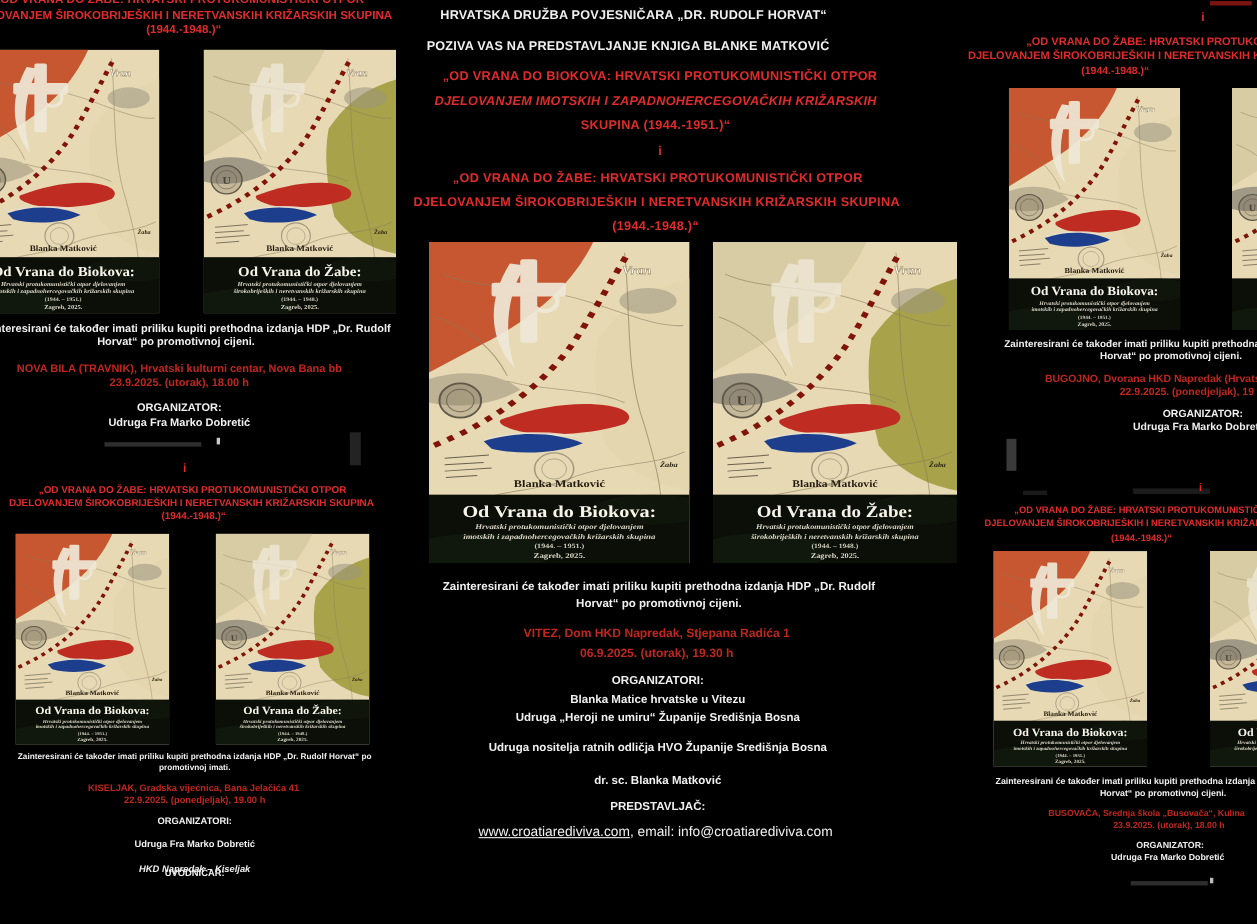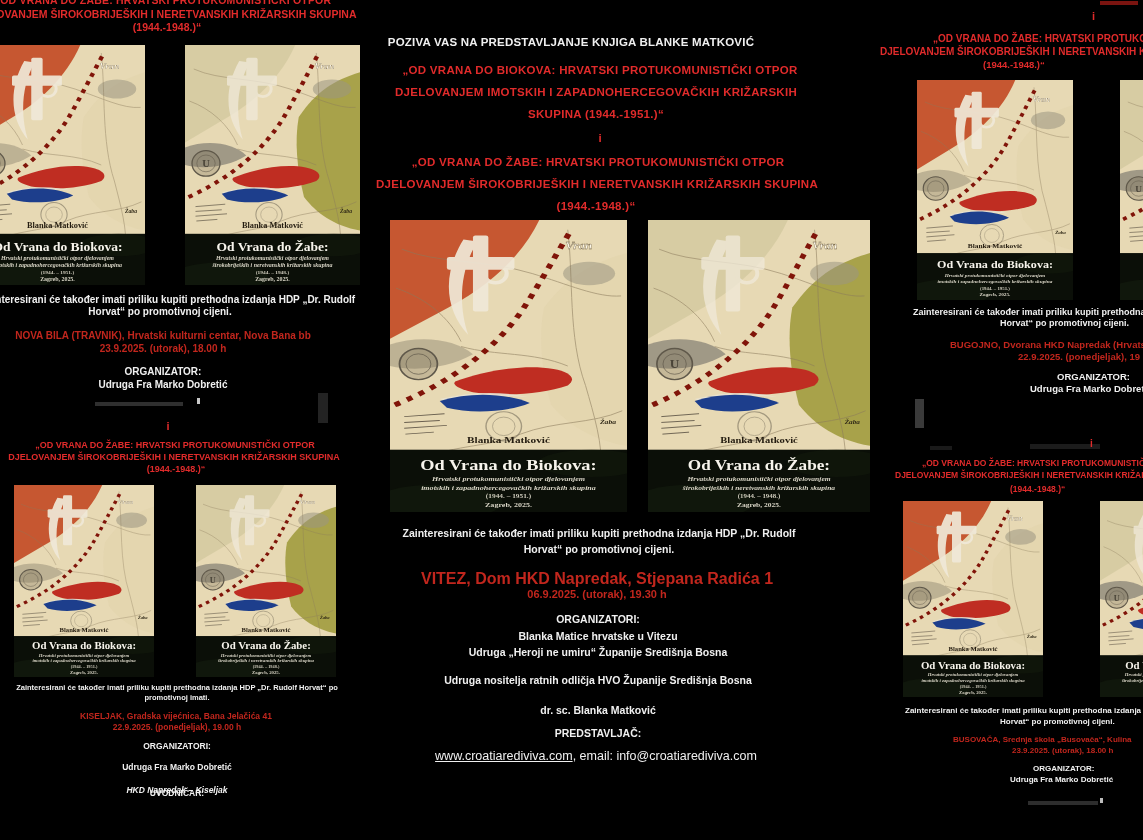--- a/index.html
+++ b/index.html
@@ -266,24 +266,25 @@
   <div class="line rv ctr" style="left:177px;top:723px;font-size:8.5px;">22.9.2025. (ponedjeljak), 19.00 h</div>
 
   <div class="line w ctr" style="left:177px;top:742px;font-size:8.5px;">ORGANIZATORI:</div>
   <div class="line w ctr" style="left:177px;top:786px;font-size:8.5px;font-style:italic;">HKD Napredak – Kiseljak</div>
   <div class="line w ctr" style="left:177px;top:763px;font-size:8.5px;">Udruga Fra Marko Dobretić</div>
 
   <div class="line w ctr" style="left:177px;top:789px;font-size:8.5px;">UVODNIČAR:</div>
 
   <div class="bar" style="left:318px;top:393px;width:10px;height:30px;background:#232323;"></div>
 
+  <div class="line w ctr" style="left:576px;top:8px;font-size:11.5px;letter-spacing:.2px;">HRVATSKA DRUŽBA POVJESNIČARA „DR. RUDOLF HORVAT“</div>
   <div class="line r ctr" style="left:600px;top:64px;font-size:11.5px;letter-spacing:.3px;">„OD VRANA DO BIOKOVA: HRVATSKI PROTUKOMUNISTIČKI OTPOR</div>
 
   <div class="line w ctr" style="left:571px;top:36px;font-size:11.5px;letter-spacing:.2px;">POZIVA VAS NA PREDSTAVLJANJE KNJIGA BLANKE MATKOVIĆ</div>
-  <div class="line r ctr" style="left:596px;top:86px;font-size:11.5px;letter-spacing:.3px;">DJELOVANJEM IMOTSKIH I ZAPADNOHERCEGOVAČKIH KRIŽARSKIH</div>
+  <div class="line r ctr" style="left:596px;top:86px;font-size:11.5px;letter-spacing:.3px;font-style:italic;">DJELOVANJEM IMOTSKIH I ZAPADNOHERCEGOVAČKIH KRIŽARSKIH</div>
   <div class="line r ctr" style="left:596px;top:108px;font-size:11.5px;letter-spacing:.3px;">SKUPINA (1944.-1951.)“</div>
 
   <div class="line r ctr" style="left:600px;top:132px;font-size:11.5px;">i</div>
 
   <div class="line r ctr" style="left:598px;top:156px;font-size:11.5px;letter-spacing:.3px;">„OD VRANA DO ŽABE: HRVATSKI PROTUKOMUNISTIČKI OTPOR</div>
   <div class="line r ctr" style="left:597px;top:178px;font-size:11.5px;letter-spacing:.3px;">DJELOVANJEM ŠIROKOBRIJEŠKIH I NERETVANSKIH KRIŽARSKIH SKUPINA</div>
   <div class="line r ctr" style="left:596px;top:200px;font-size:11.5px;letter-spacing:.3px;">(1944.-1948.)“</div>
 
   <div class="cover biokova" style="left:390px;top:220px;width:237px;height:292px;">
       <svg viewBox="0 0 200 300" preserveAspectRatio="none">
@@ -386,21 +387,21 @@
     <text class="cv-it" x="100" y="268.5" text-anchor="middle" font-size="6.8" fill="#d9d5c6">Hrvatski protukomunistički otpor djelovanjem</text>
     <text class="cv-it" x="100" y="277" text-anchor="middle" font-size="6.8" fill="#d9d5c6">širokobrijeških i neretvanskih križarskih skupina</text>
     <text class="cv-serif" x="100" y="286" text-anchor="middle" font-size="6.2" fill="#cfcbbc">(1944. – 1948.)</text>
     <text class="cv-serif" x="100" y="295" text-anchor="middle" font-size="6.8" fill="#d9d5c6">Zagreb, 2025.</text>
   </svg>
     </div>
 
   <div class="line w ctr" style="left:599px;top:528px;font-size:10.5px;">Zainteresirani će također imati priliku kupiti prethodna izdanja HDP „Dr. Rudolf</div>
   <div class="line w ctr" style="left:599px;top:544px;font-size:10.5px;">Horvat“ po promotivnoj cijeni.</div>
 
-  <div class="line rv ctr" style="left:597px;top:570px;font-size:16px;">VITEZ, Dom HKD Napredak, Stjepana Radića 1</div>
+  <div class="line rv ctr" style="left:597px;top:570px;font-size:11px;">VITEZ, Dom HKD Napredak, Stjepana Radića 1</div>
   <div class="line rv ctr" style="left:597px;top:588px;font-size:11px;">06.9.2025. (utorak), 19.30 h</div>
 
   <div class="line w ctr" style="left:598px;top:614px;font-size:10.5px;">ORGANIZATORI:</div>
   <div class="line w ctr" style="left:598px;top:631px;font-size:10.5px;">Blanka Matice hrvatske u Vitezu</div>
   <div class="line w ctr" style="left:598px;top:647px;font-size:10.5px;">Udruga „Heroji ne umiru“ Županije Središnja Bosna</div>
   <div class="line w ctr" style="left:598px;top:675px;font-size:10.5px;">Udruga nositelja ratnih odličja HVO Županije Središnja Bosna</div>
 
   <div class="line w ctr" style="left:598px;top:688px;font-size:10.5px;margin-top:40px;">PREDSTAVLJAČ:</div>
   <div class="line w ctr" style="left:598px;top:705px;font-size:10.5px;">dr. sc. Blanka Matković</div>
 

